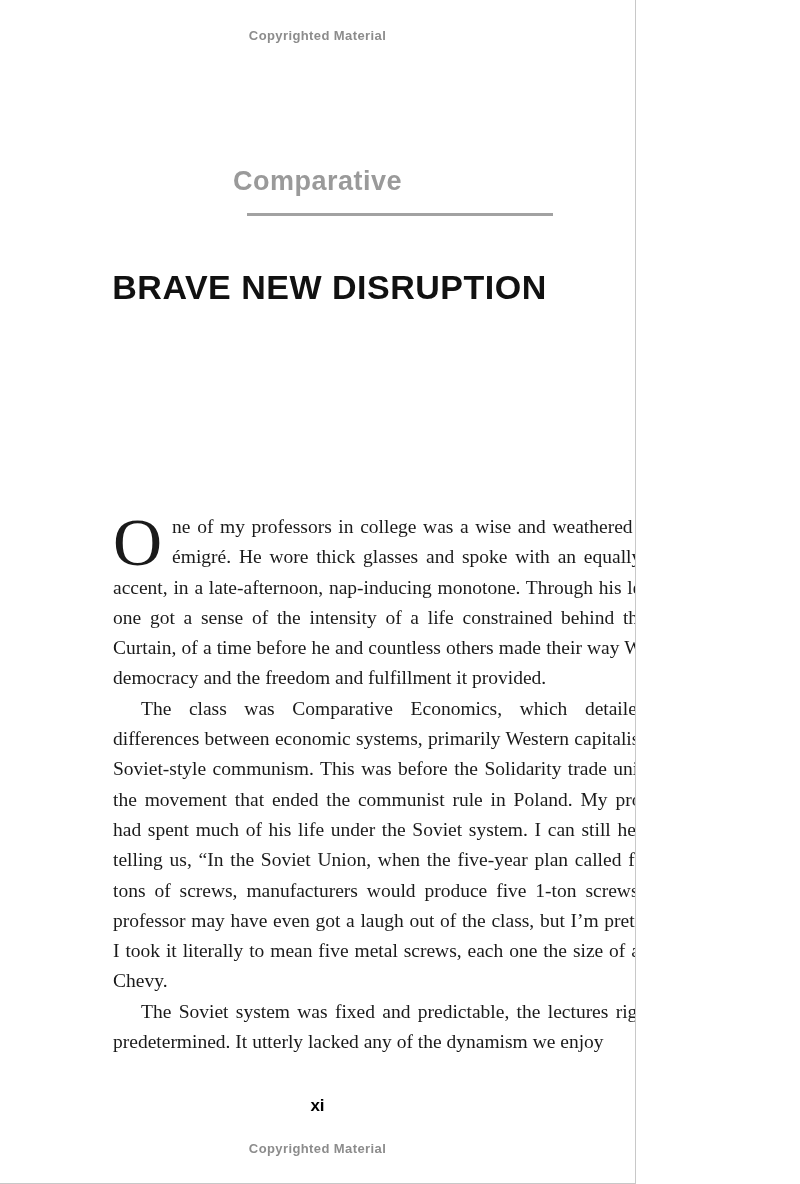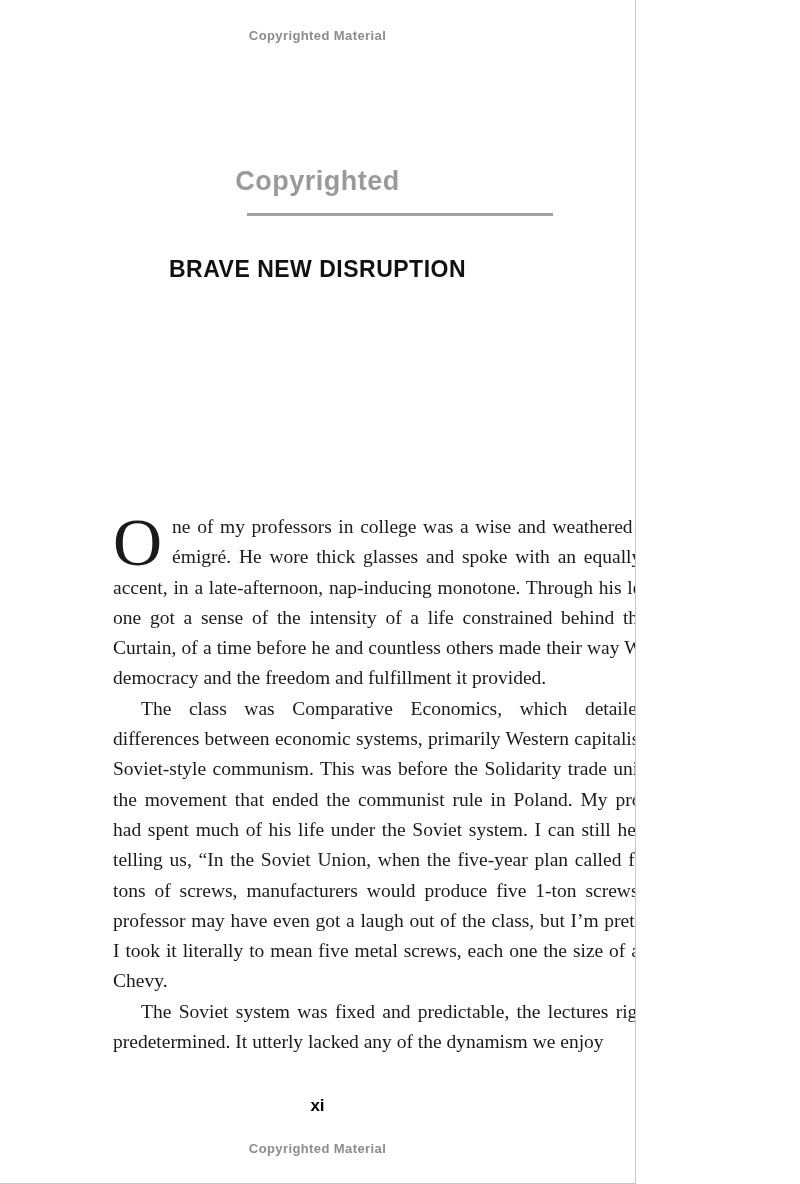--- a/index.html
+++ b/index.html
@@ -49,25 +49,25 @@
     left: 247px;
     width: 306px;
     height: 3px;
     background: #a2a2a2;
   }
   .chapter-title {
     position: absolute;
     top: 256px;
     left: 0;
     width: 100%;
-    margin: 0;
+    margin: 12px;
     text-align: center;
     font-family: "Liberation Sans", sans-serif;
     font-weight: 800;
-    font-size: 23px;
+    font-size: 34px;
     letter-spacing: 0.5px;
     color: #111111;
   }
 
   .body-text {
     position: absolute;
     top: 512px;
     left: 113px;
     width: 575px;
     font-family: "Liberation Serif", serif;
@@ -103,21 +103,21 @@
     color: #000000;
   }
 </style>
 </head>
 <body>
 
 <div class="page">
 
   <div class="copyright top">Copyrighted Material</div>
 
-  <div class="section-label">Copyrighted</div>
+  <div class="section-label">Comparative</div>
 
   <div class="rule"></div>
 
   <h1 class="chapter-title">BRAVE NEW DISRUPTION</h1>
 
   <div class="body-text">
     <p>
       <span class="dropcap">O</span><span>ne of my professors in college was a wise and weathered Polish émigré. He wore thick glasses and spoke with an equally thick accent, in a late-afternoon, nap-inducing monotone. Through his lectures one got a sense of the intensity of a life constrained behind the Iron Curtain, of a time before he and countless others made their way West, to democracy and the freedom and fulfillment it provided.</span>
     </p>
     <p class="indent">The class was Comparative Economics, which detailed the differences between economic systems, primarily Western capitalism and Soviet-style communism. This was before the Solidarity trade union led the movement that ended the communist rule in Poland. My professor had spent much of his life under the Soviet system. I can still hear him telling us, “In the Soviet Union, when the five-year plan called for five tons of screws, manufacturers would produce five 1-ton screws.” My professor may have even got a laugh out of the class, but I’m pretty sure I took it literally to mean five metal screws, each one the size of a small Chevy.</p>

